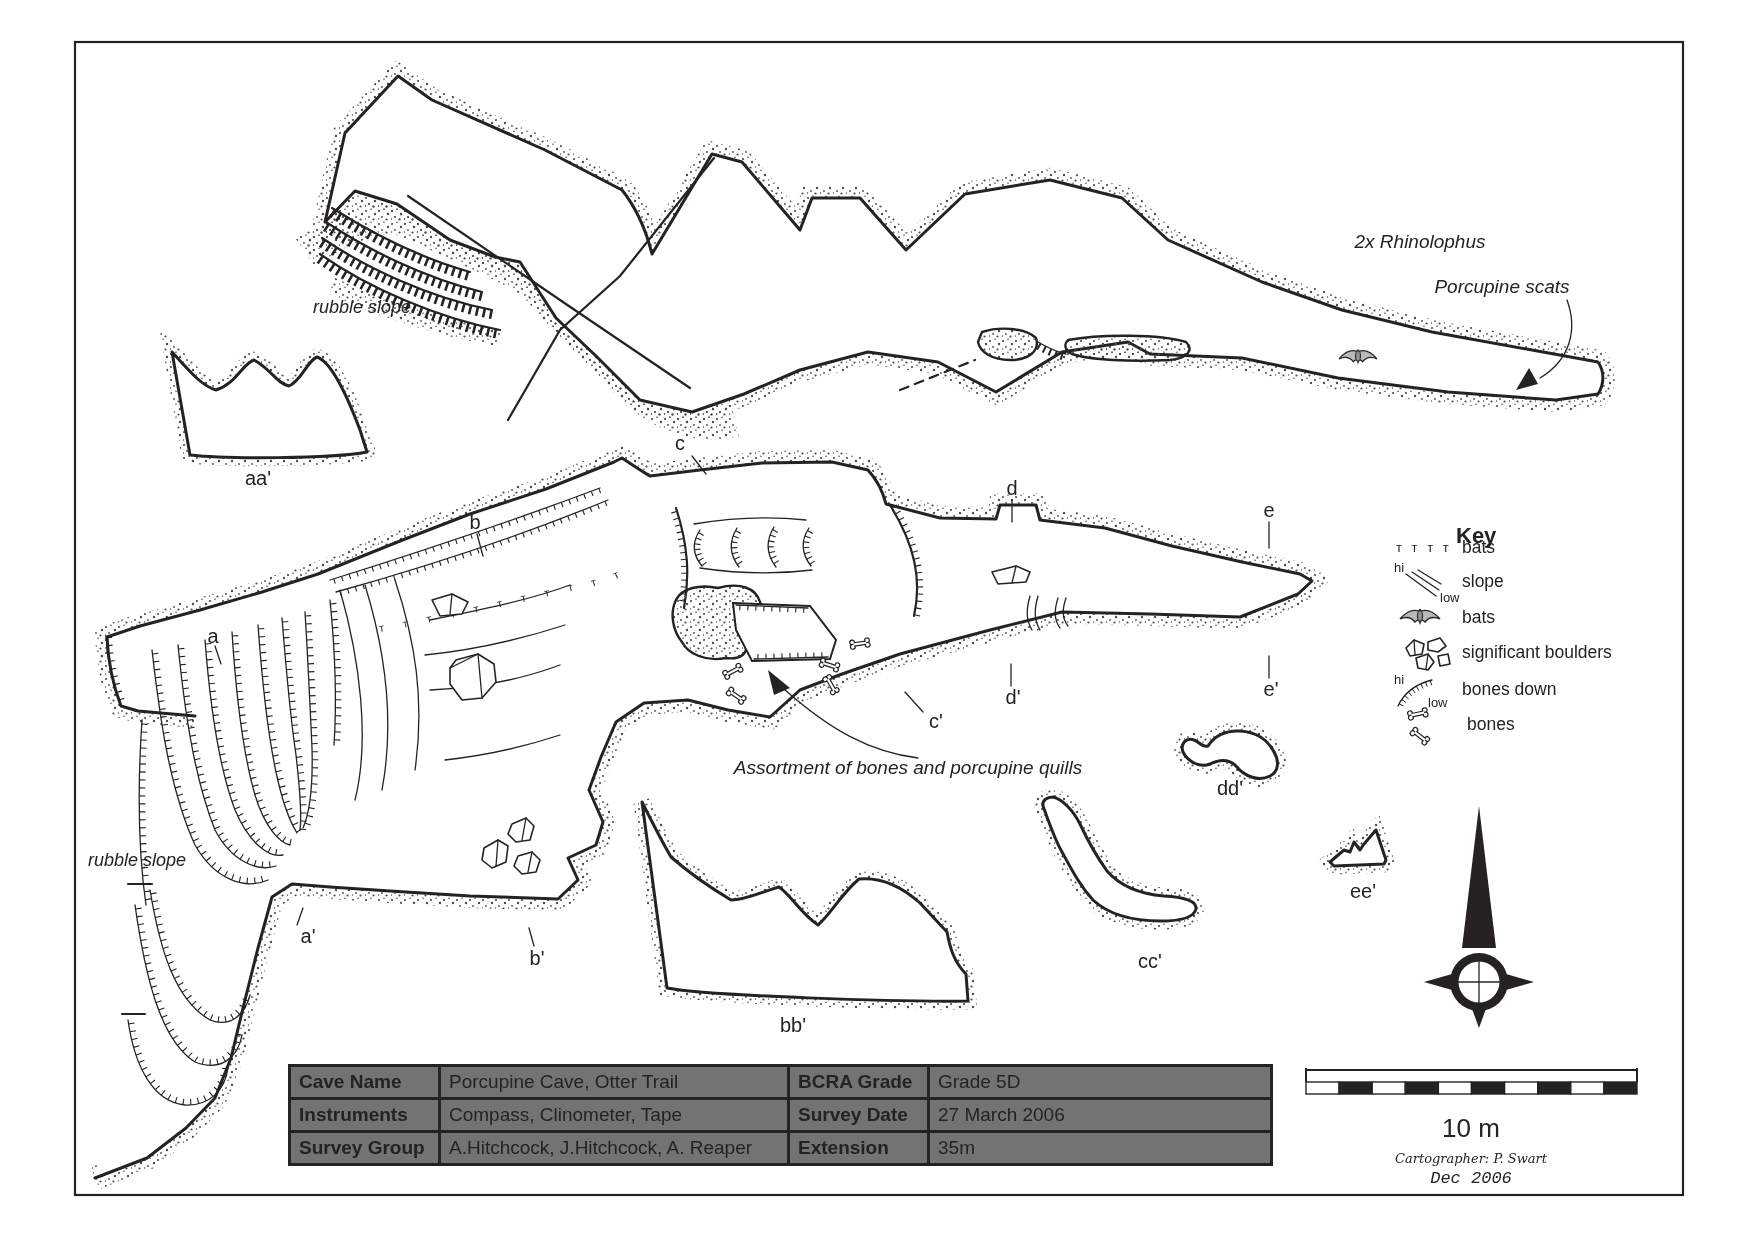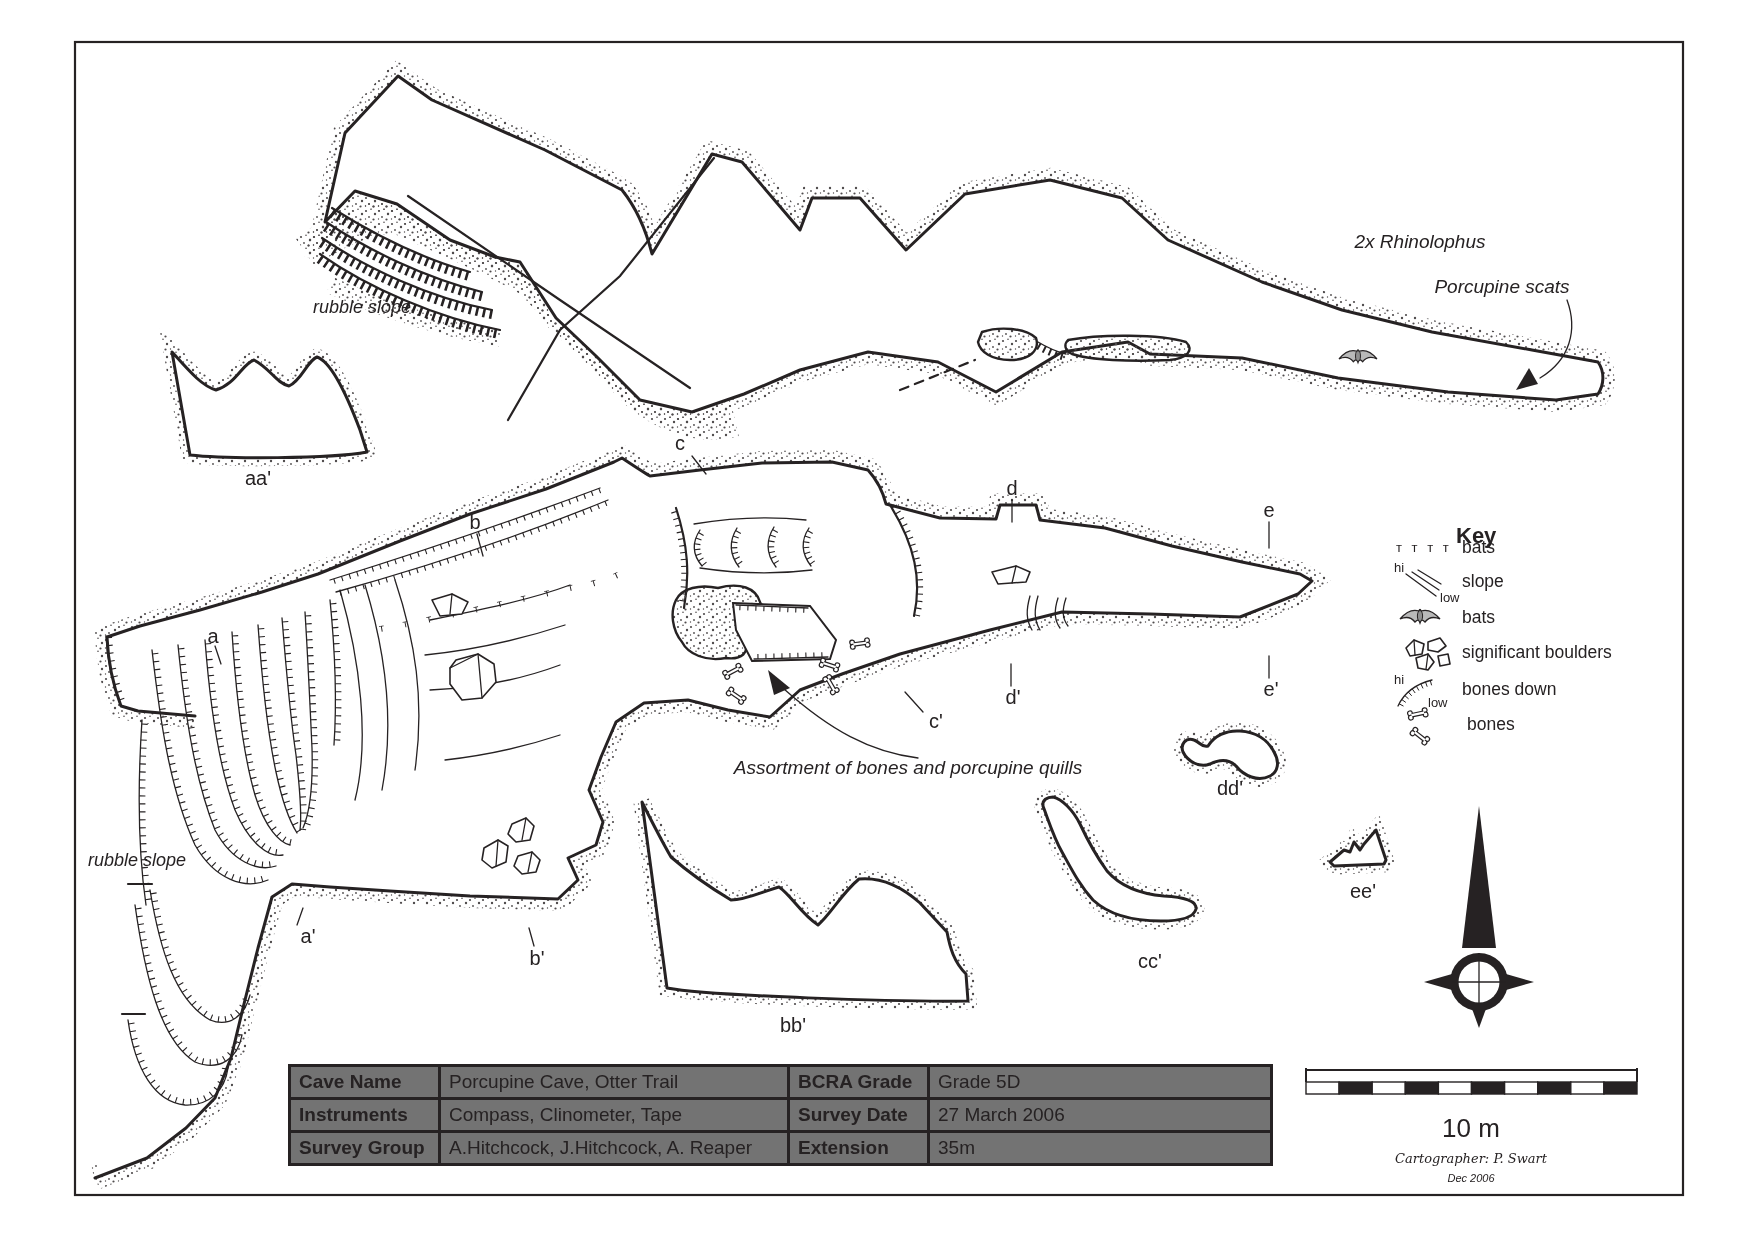--- a/index.html
+++ b/index.html
@@ -6,21 +6,21 @@
   #canvas{position:relative;width:1755px;height:1242px;background:#ffffff;overflow:hidden;
           font-family:"Liberation Sans",sans-serif;color:#262223;}
   svg{position:absolute;left:0;top:0;}
   .lbl{position:absolute;transform:translate(-50%,-50%);font-size:20px;color:#262223;white-space:nowrap;}
   .it{font-style:italic;font-size:18px;}
   .note{font-style:italic;font-size:19px;}
   .keytitle{font-weight:bold;font-size:22px;transform:translate(0,-50%);}
   .keylbl{font-size:17.5px;transform:translate(0,-50%);}
   .scale10m{font-size:26px;}
   .carto{font-family:"DejaVu Serif",serif;font-style:italic;font-size:13px;}
-  .carto2{font-family:Liberation Sans, sans-serif;font-style:italic;font-size:11px;}
+  .carto2{font-family:Liberation Mono, monospace;font-style:italic;font-size:17px;}
   table.info{position:absolute;left:288px;top:1064px;border-collapse:collapse;table-layout:fixed;background:#737373;}
   table.info td{border:3px solid #262223;height:30px;font-size:19px;padding:0 8px;white-space:nowrap;overflow:hidden;}
   table.info td.b{font-weight:bold;}
   .wall{fill:#ffffff;stroke:#262223;stroke-width:3;stroke-linejoin:round;}
   .wallfill{fill:#ffffff;stroke:none;}
   .wallstroke{fill:none;stroke:#262223;stroke-width:3;stroke-linejoin:round;stroke-linecap:round;}
   .band{fill:none;stroke:url(#stip);stroke-width:24;}
   .bandsm{fill:none;stroke:url(#stip);stroke-width:17;}
   .bandbig{fill:none;stroke:url(#stip);stroke-width:34;}
   .island{fill:url(#stip);stroke:#262223;stroke-width:2.4;stroke-linejoin:round;}

